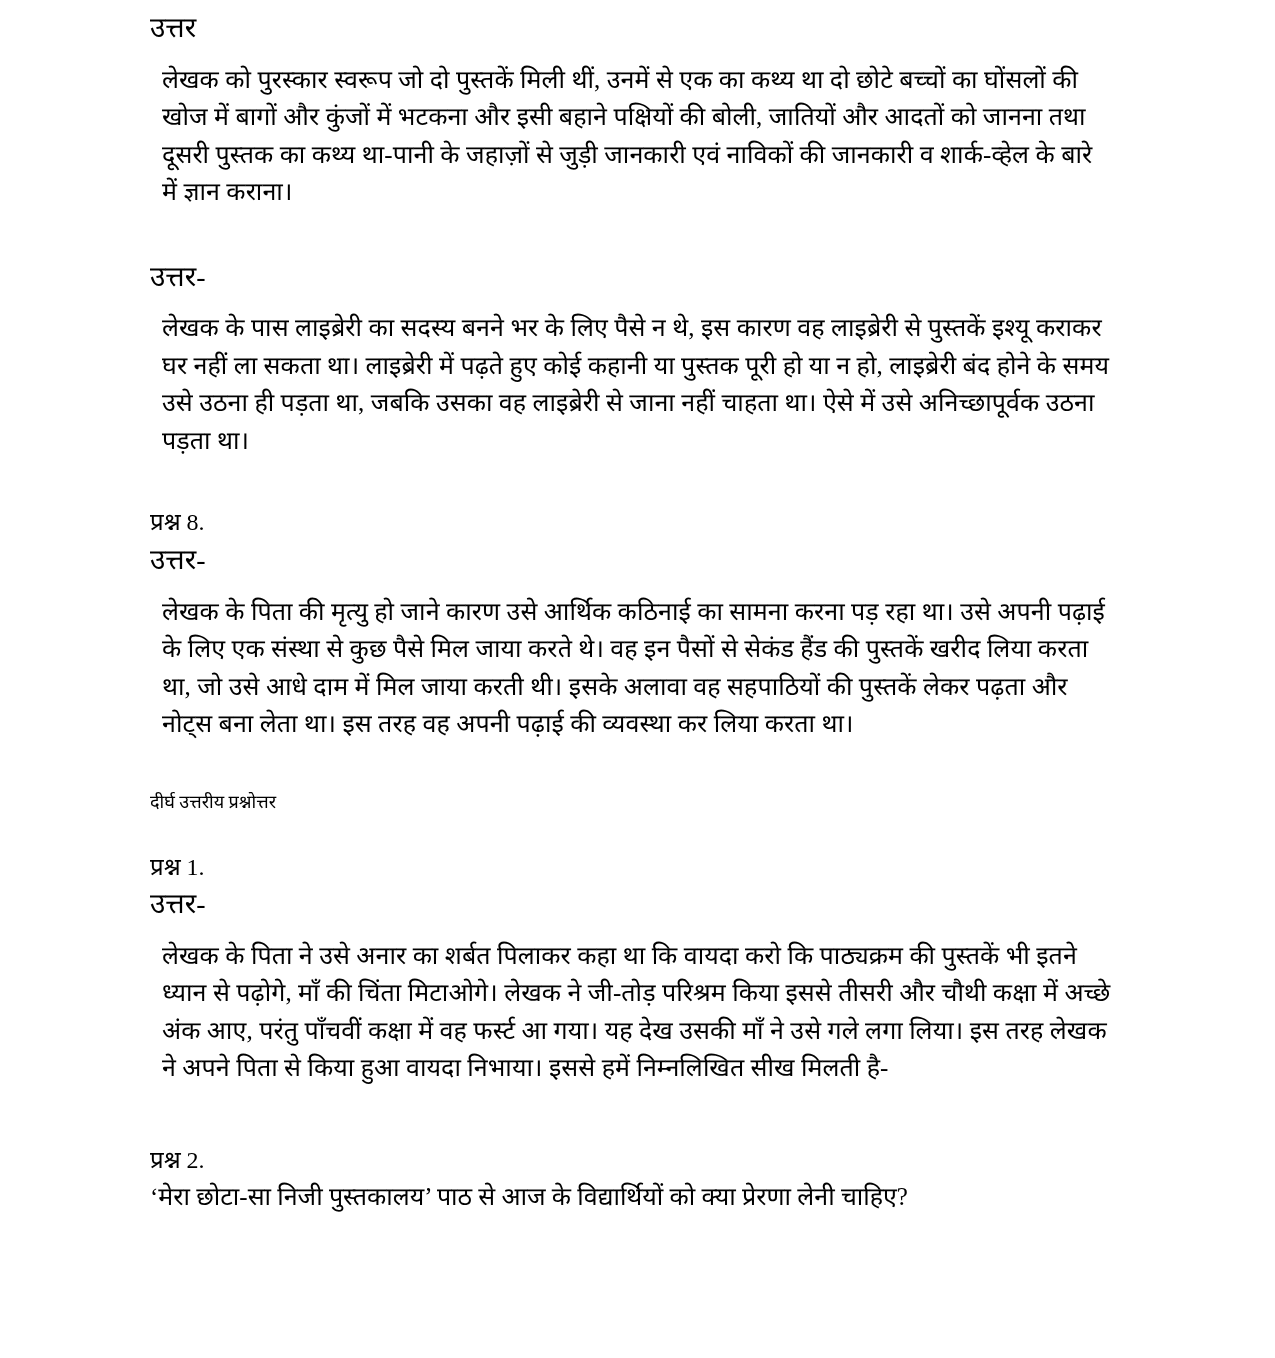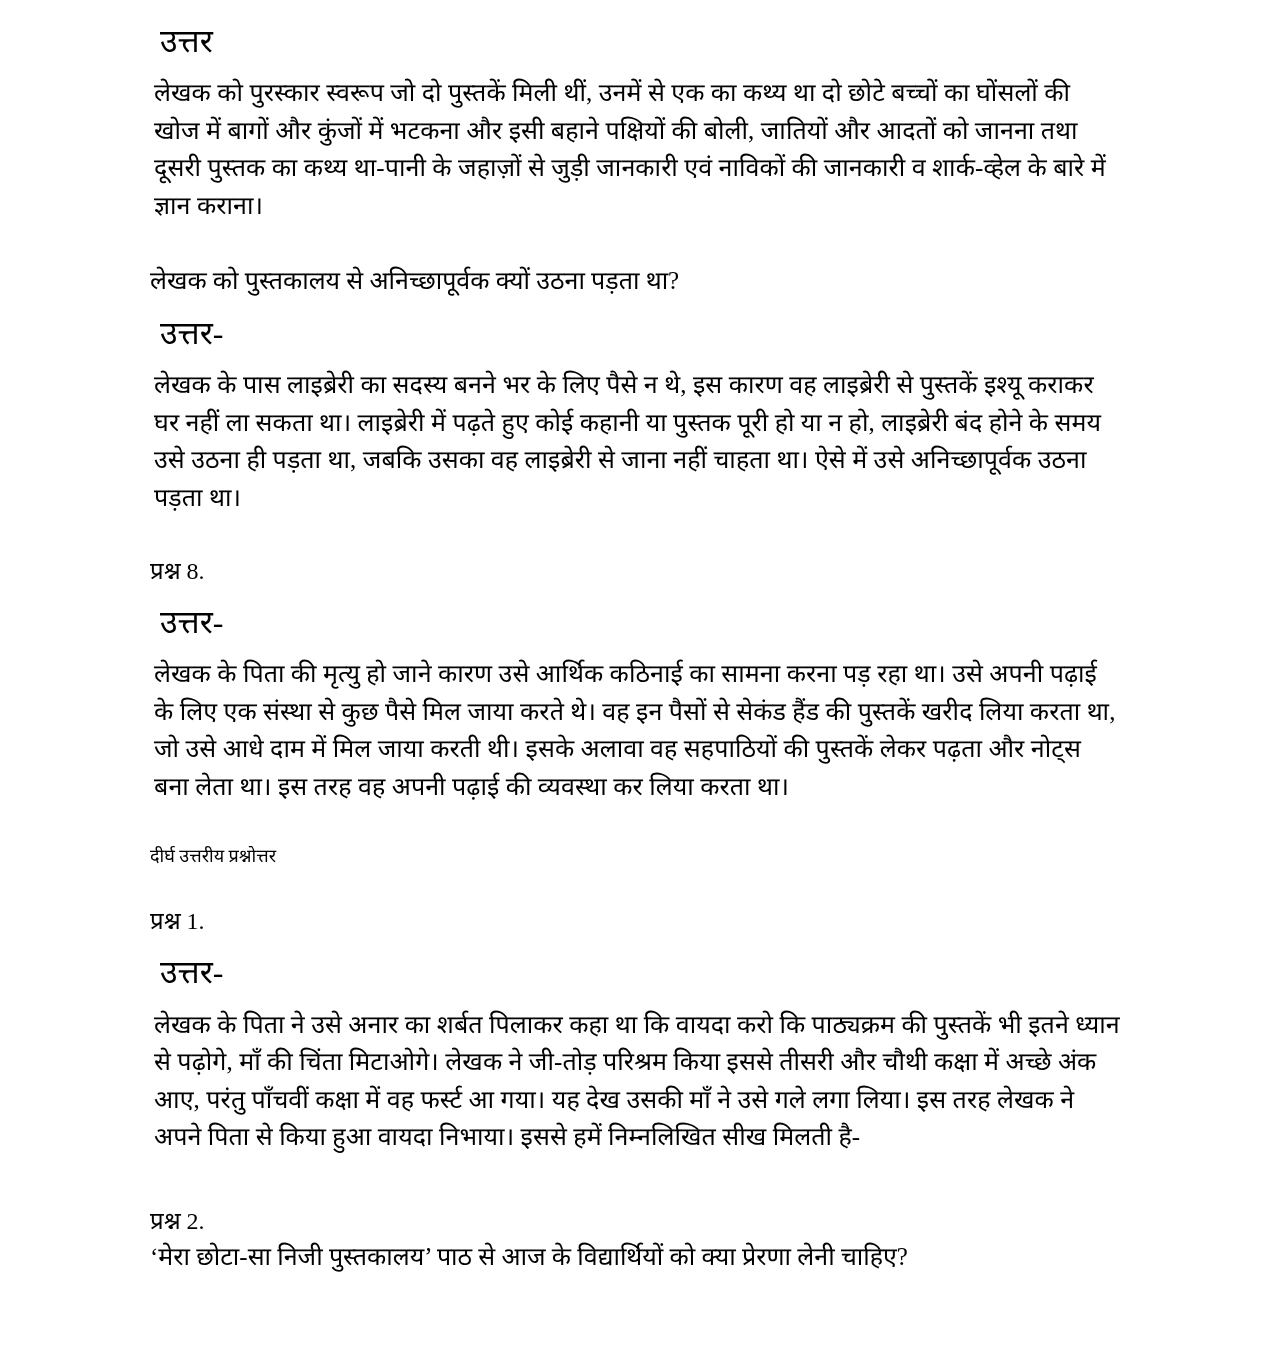--- a/index.html
+++ b/index.html
@@ -15,28 +15,28 @@
   }
   .page {
     width: 1275px;
     min-height: 1358px;
     box-sizing: border-box;
     padding: 8px 150px 10px 150px;
   }
   .para {
     font-size: 25px;
     line-height: 1.50;
-    margin: 4px;
+    margin: 12px;
     text-align: left;
     letter-spacing: 0.1px;
   }
   .label {
-    font-size: 32px;
+    font-size: 28px;
     line-height: 1.45;
-    margin: 10px;
+    margin: 0;
   }
   .qnum {
     font-size: 24px;
     line-height: 1.45;
     margin: 0;
   }
   .question {
     font-size: 25px;
     line-height: 1.50;
     margin: 0;
@@ -66,21 +66,20 @@
 </head>
 <body>
 
 <div class="page">
 
   <p class="label">उत्तर</p>
   <p class="para">लेखक को पुरस्कार स्वरूप जो दो पुस्तकें मिली थीं, उनमें से एक का कथ्य था दो छोटे बच्चों का घोंसलों की खोज में बागों और कुंजों में भटकना और इसी बहाने पक्षियों की बोली, जातियों और आदतों को जानना तथा दूसरी पुस्तक का कथ्य था-पानी के जहाज़ों से जुड़ी जानकारी एवं नाविकों की जानकारी व शार्क-व्हेल के बारे में ज्ञान कराना।</p>
 
   <div class="gap-md"></div>
 
-  <p class="question">लेखक को पुस्तकालय से अनिच्छापूर्वक क्यों उठना पड़ता था?</p>
   <p class="label">उत्तर-</p>
   <p class="para">लेखक के पास लाइब्रेरी का सदस्य बनने भर के लिए पैसे न थे, इस कारण वह लाइब्रेरी से पुस्तकें इश्यू कराकर घर नहीं ला सकता था। लाइब्रेरी में पढ़ते हुए कोई कहानी या पुस्तक पूरी हो या न हो, लाइब्रेरी बंद होने के समय उसे उठना ही पड़ता था, जबकि उसका वह लाइब्रेरी से जाना नहीं चाहता था। ऐसे में उसे अनिच्छापूर्वक उठना पड़ता था।</p>
 
   <div class="gap-md"></div>
 
   <p class="qnum">प्रश्न 8.</p>
   <p class="label">उत्तर-</p>
   <p class="para">लेखक के पिता की मृत्यु हो जाने कारण उसे आर्थिक कठिनाई का सामना करना पड़ रहा था। उसे अपनी पढ़ाई के लिए एक संस्था से कुछ पैसे मिल जाया करते थे। वह इन पैसों से सेकंड हैंड की पुस्तकें खरीद लिया करता था, जो उसे आधे दाम में मिल जाया करती थी। इसके अलावा वह सहपाठियों की पुस्तकें लेकर पढ़ता और नोट्स बना लेता था। इस तरह वह अपनी पढ़ाई की व्यवस्था कर लिया करता था।</p>
 
   <div class="gap-md"></div>

